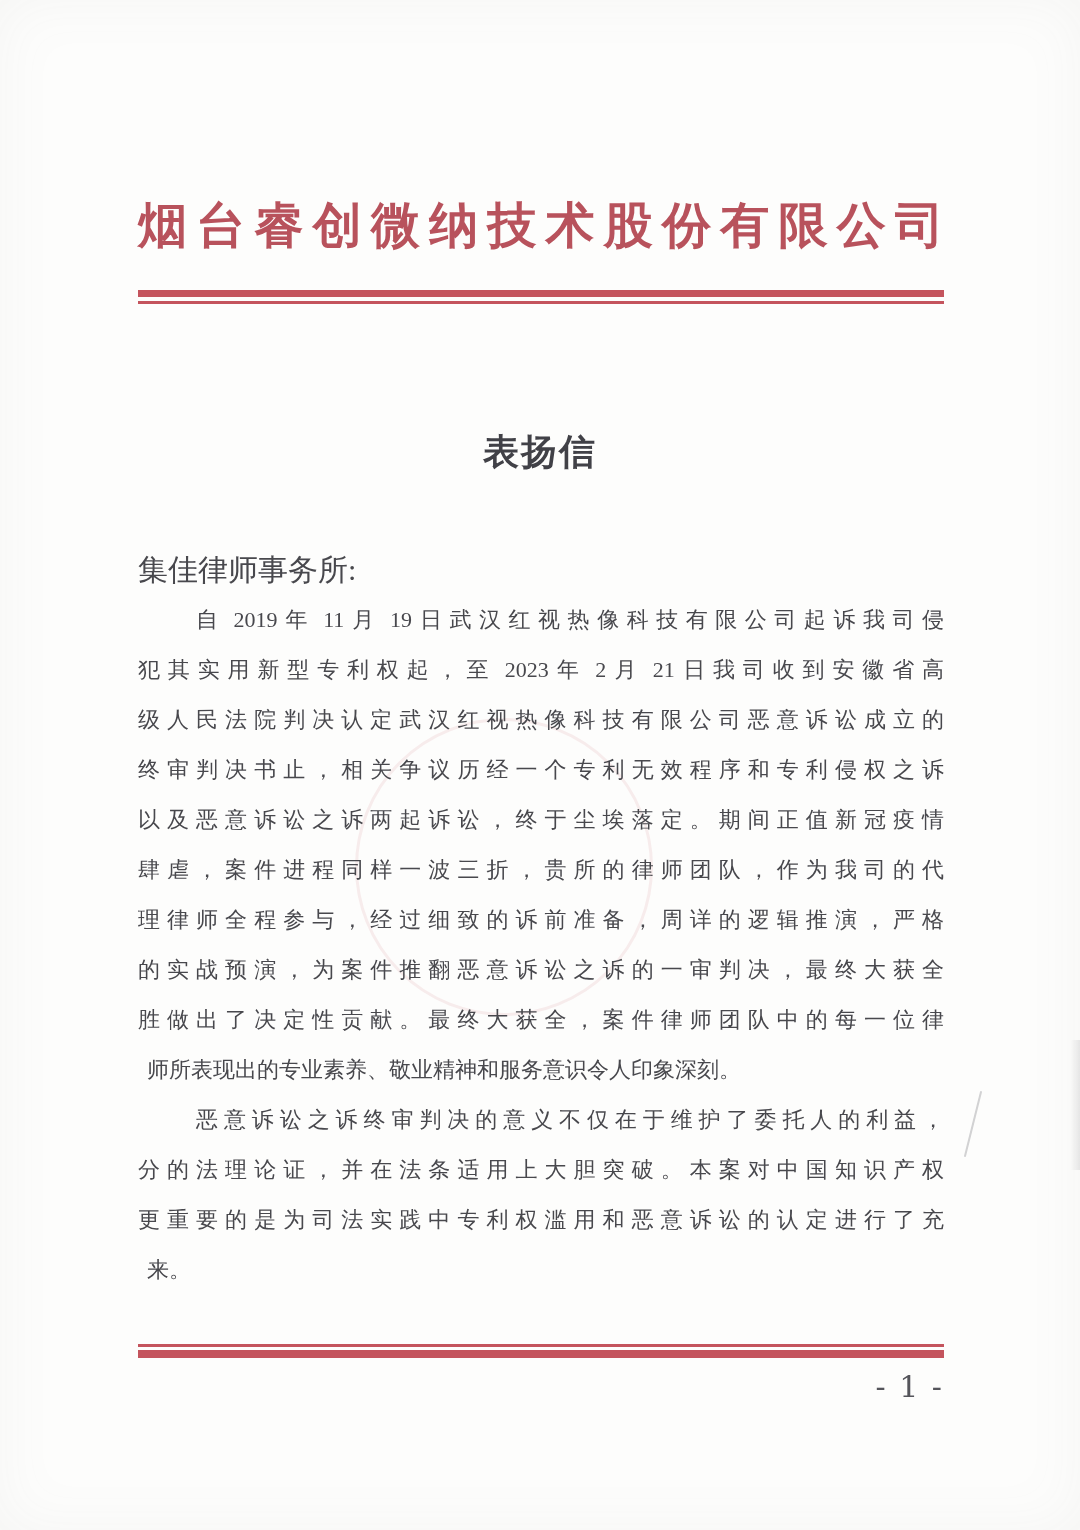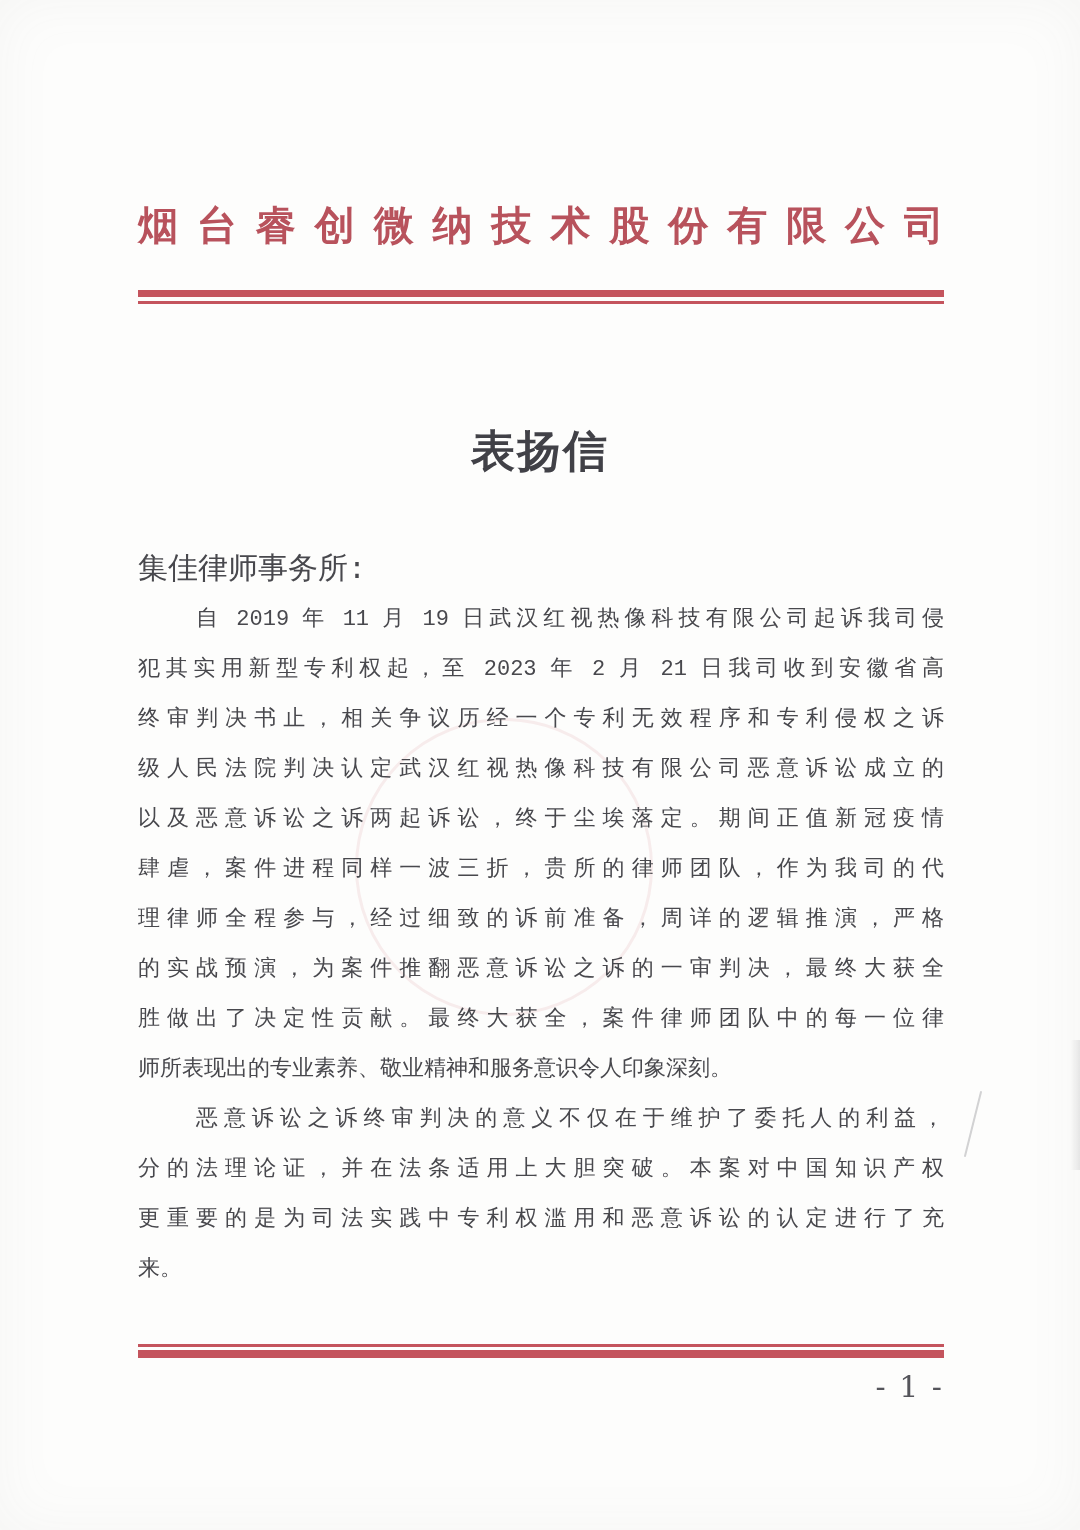--- a/index.html
+++ b/index.html
@@ -16,21 +16,21 @@
     font-family: "Liberation Serif", "DejaVu Serif", serif;
     box-shadow: inset 0 0 60px rgba(120,120,120,0.06);
   }
 
   
   .letterhead {
     position: absolute;
     left: 138px;
     top: 186px;
     width: 806px;
-    font-size: 40px;
+    font-size: 49px;
     line-height: 80px;
     font-weight: 700;
     color: #b8525c;
     text-align: justify;
     text-align-last: justify;
     white-space: nowrap;
   }
 
   
   .rule { position: absolute; left: 138px; width: 806px; }
@@ -42,55 +42,55 @@
   .footer-rule .bar.thin  { height: 3px; margin-bottom: 3px; }
   .footer-rule .bar.thick { height: 8px; }
 
   
   .title {
     position: absolute;
     left: 0;
     top: 426px;
     width: 1080px;
     text-align: center;
-    font-size: 44px;
+    font-size: 36px;
     line-height: 52px;
     font-weight: 700;
     color: #414147;
     letter-spacing: 2px;
   }
 
   
   .body {
     position: absolute;
     left: 138px;
     top: 545px;
     width: 806px;
     color: #48484d;
   }
   .row {
     height: 50px;
     line-height: 50px;
     white-space: nowrap;
-    font-family: Liberation Mono, monospace;
   }
   .salutation {
     font-size: 30px;
     text-align: left;
   }
   .line {
     font-size: 22px;
     text-align: justify;
     text-align-last: justify;
     word-spacing: -5px;
   }
   .line.indent { text-indent: 58px; }
   .line.last {
     text-align: left;
     text-align-last: left;
+    margin-left: 9px;
   }
 
   
   .seal {
     position: absolute;
     left: 355px;
     top: 718px;
     width: 292px;
     height: 292px;
     border: 3px solid rgba(192, 90, 96, 0.10);
@@ -146,22 +146,22 @@
 
   <div class="title">表扬信</div>
 
   <div class="seal"></div>
 
   <div class="body">
     <div class="row salutation">集佳律师事务所:</div>
 
     <div class="row line indent">自 2019 年 11 月 19 日武汉红视热像科技有限公司起诉我司侵</div>
     <div class="row line">犯其实用新型专利权起，至 2023 年 2 月 21 日我司收到安徽省高</div>
+    <div class="row line">级人民法院判决认定武汉红视热像科技有限公司恶意诉讼成立的</div>
     <div class="row line">终审判决书止，相关争议历经一个专利无效程序和专利侵权之诉</div>
-    <div class="row line">级人民法院判决认定武汉红视热像科技有限公司恶意诉讼成立的</div>
     <div class="row line">以及恶意诉讼之诉两起诉讼，终于尘埃落定。期间正值新冠疫情</div>
     <div class="row line">肆虐，案件进程同样一波三折，贵所的律师团队，作为我司的代</div>
     <div class="row line">理律师全程参与，经过细致的诉前准备，周详的逻辑推演，严格</div>
     <div class="row line">的实战预演，为案件推翻恶意诉讼之诉的一审判决，最终大获全</div>
     <div class="row line">胜做出了决定性贡献。最终大获全，案件律师团队中的每一位律</div>
     <div class="row line last">师所表现出的专业素养、敬业精神和服务意识令人印象深刻。</div>
 
     <div class="row line indent">恶意诉讼之诉终审判决的意义不仅在于维护了委托人的利益，</div>
     <div class="row line">分的法理论证，并在法条适用上大胆突破。本案对中国知识产权</div>
     <div class="row line">更重要的是为司法实践中专利权滥用和恶意诉讼的认定进行了充</div>

